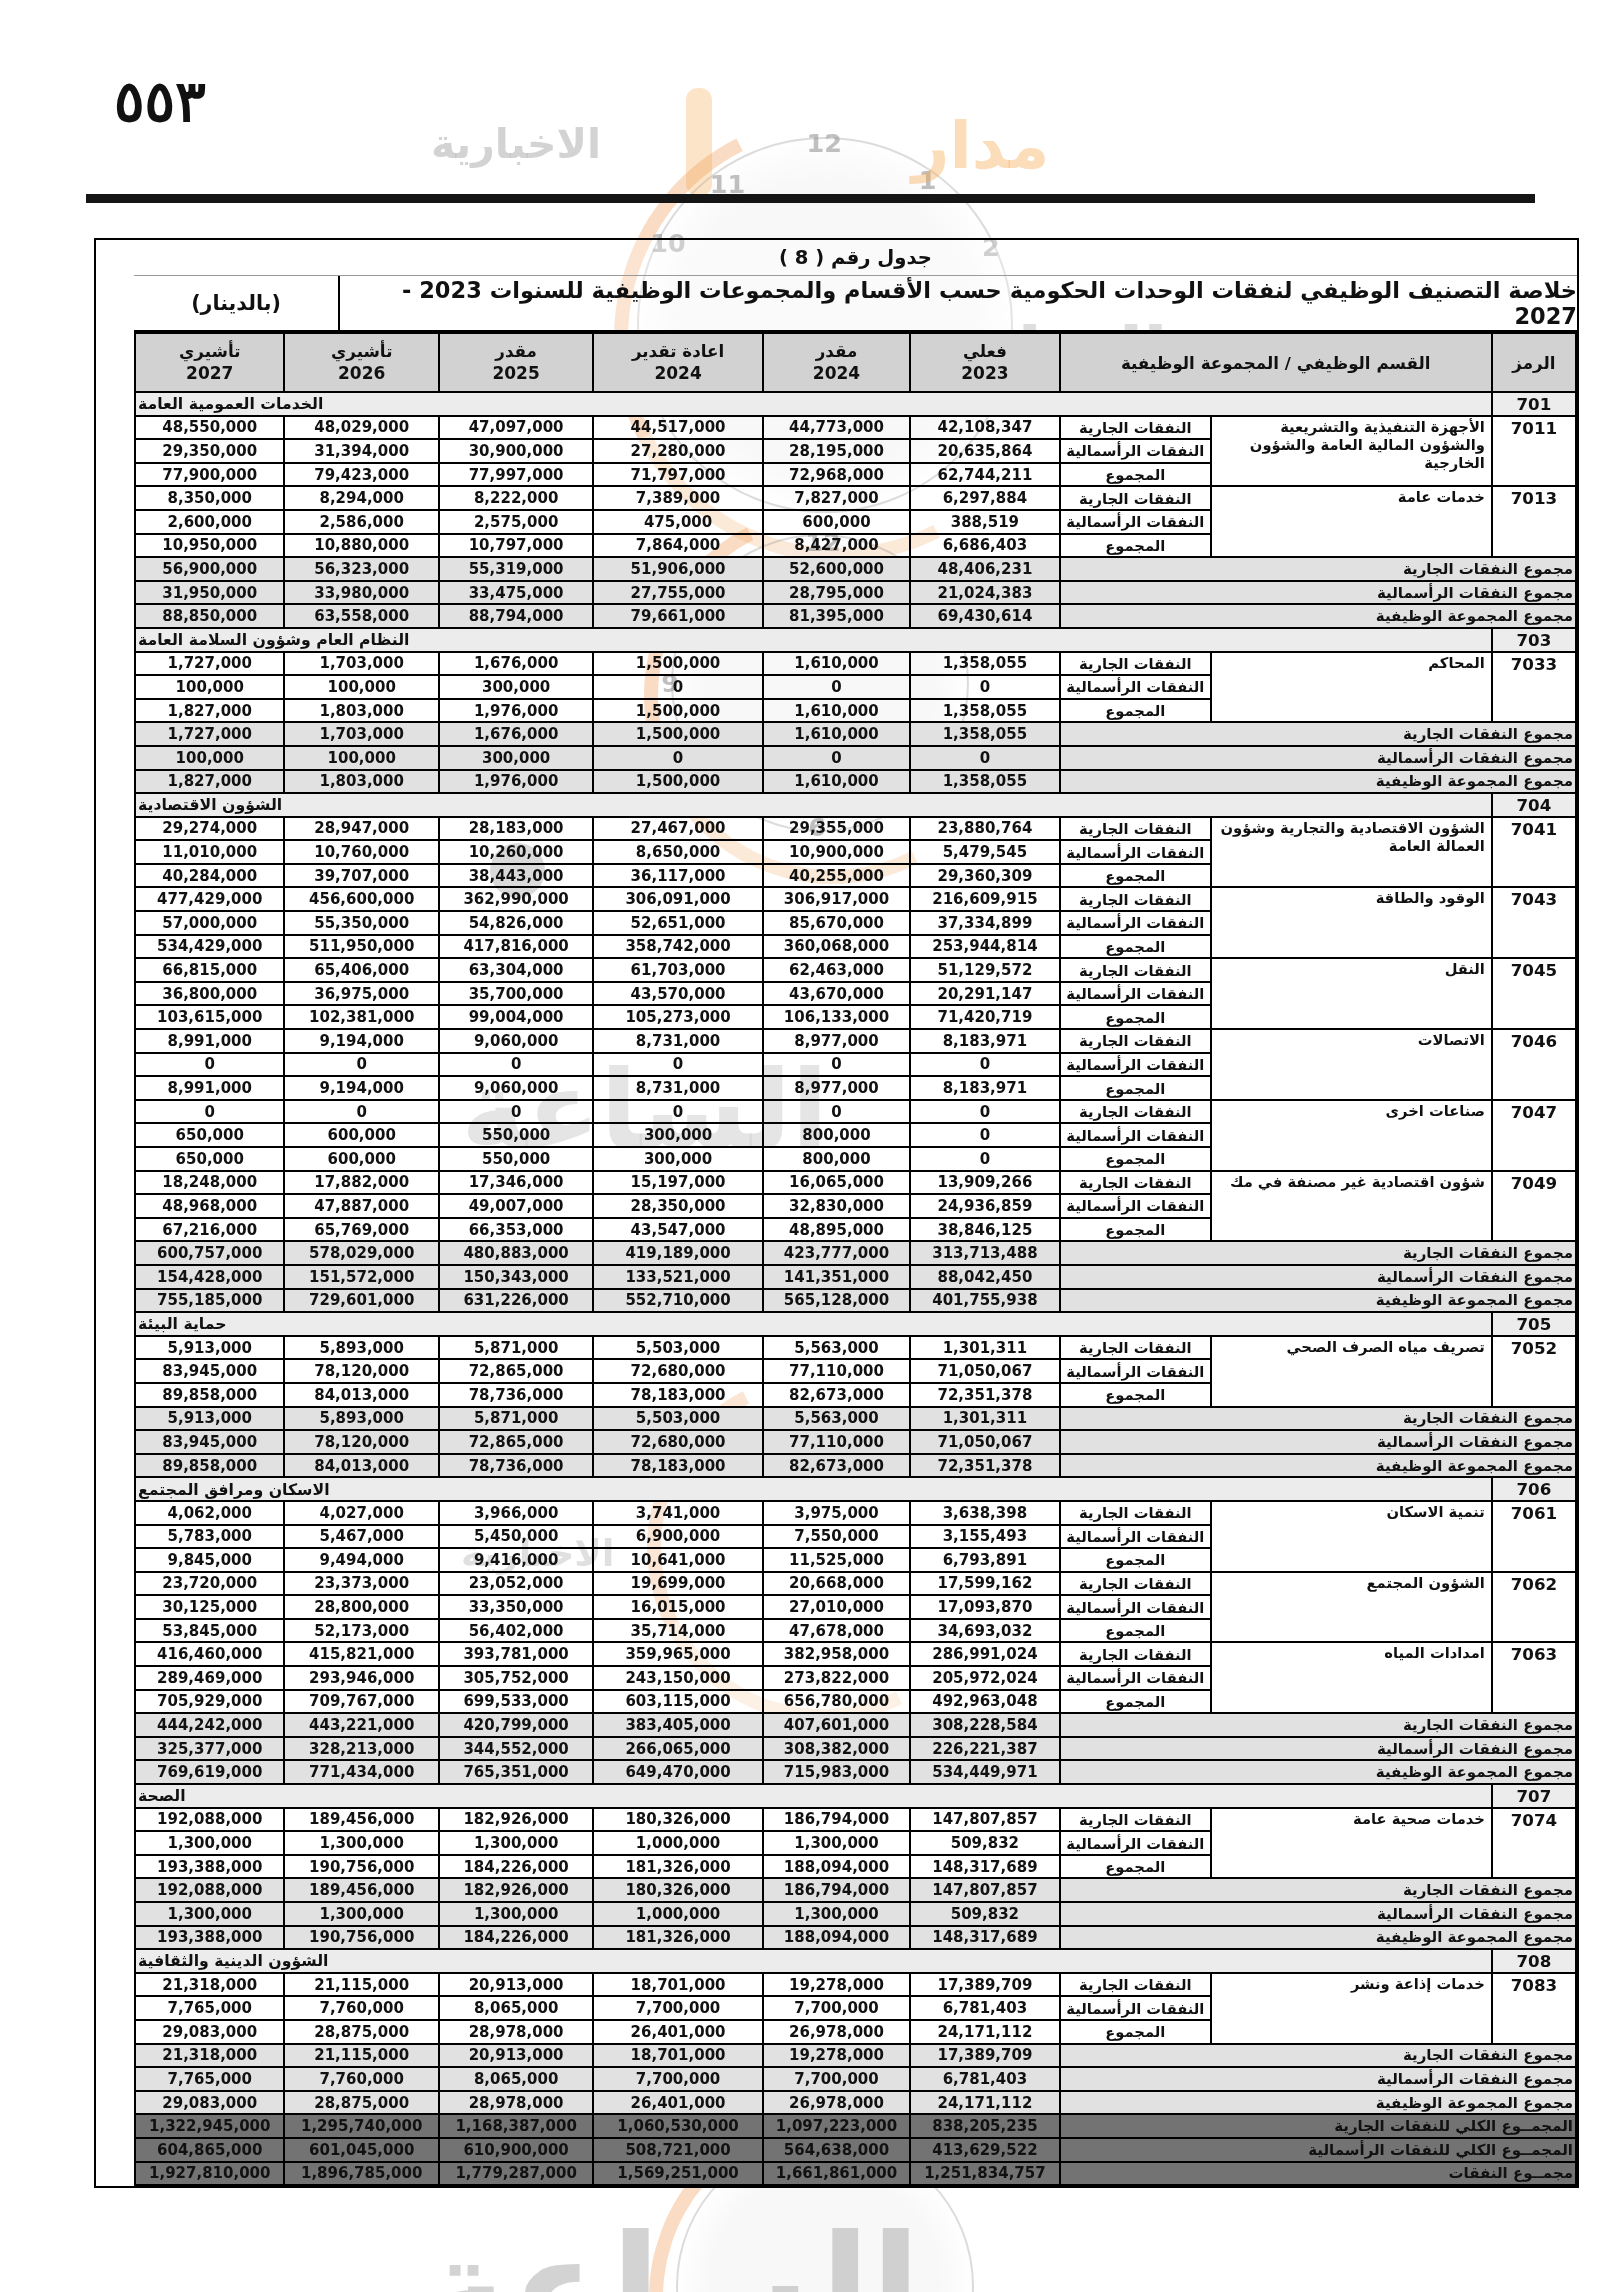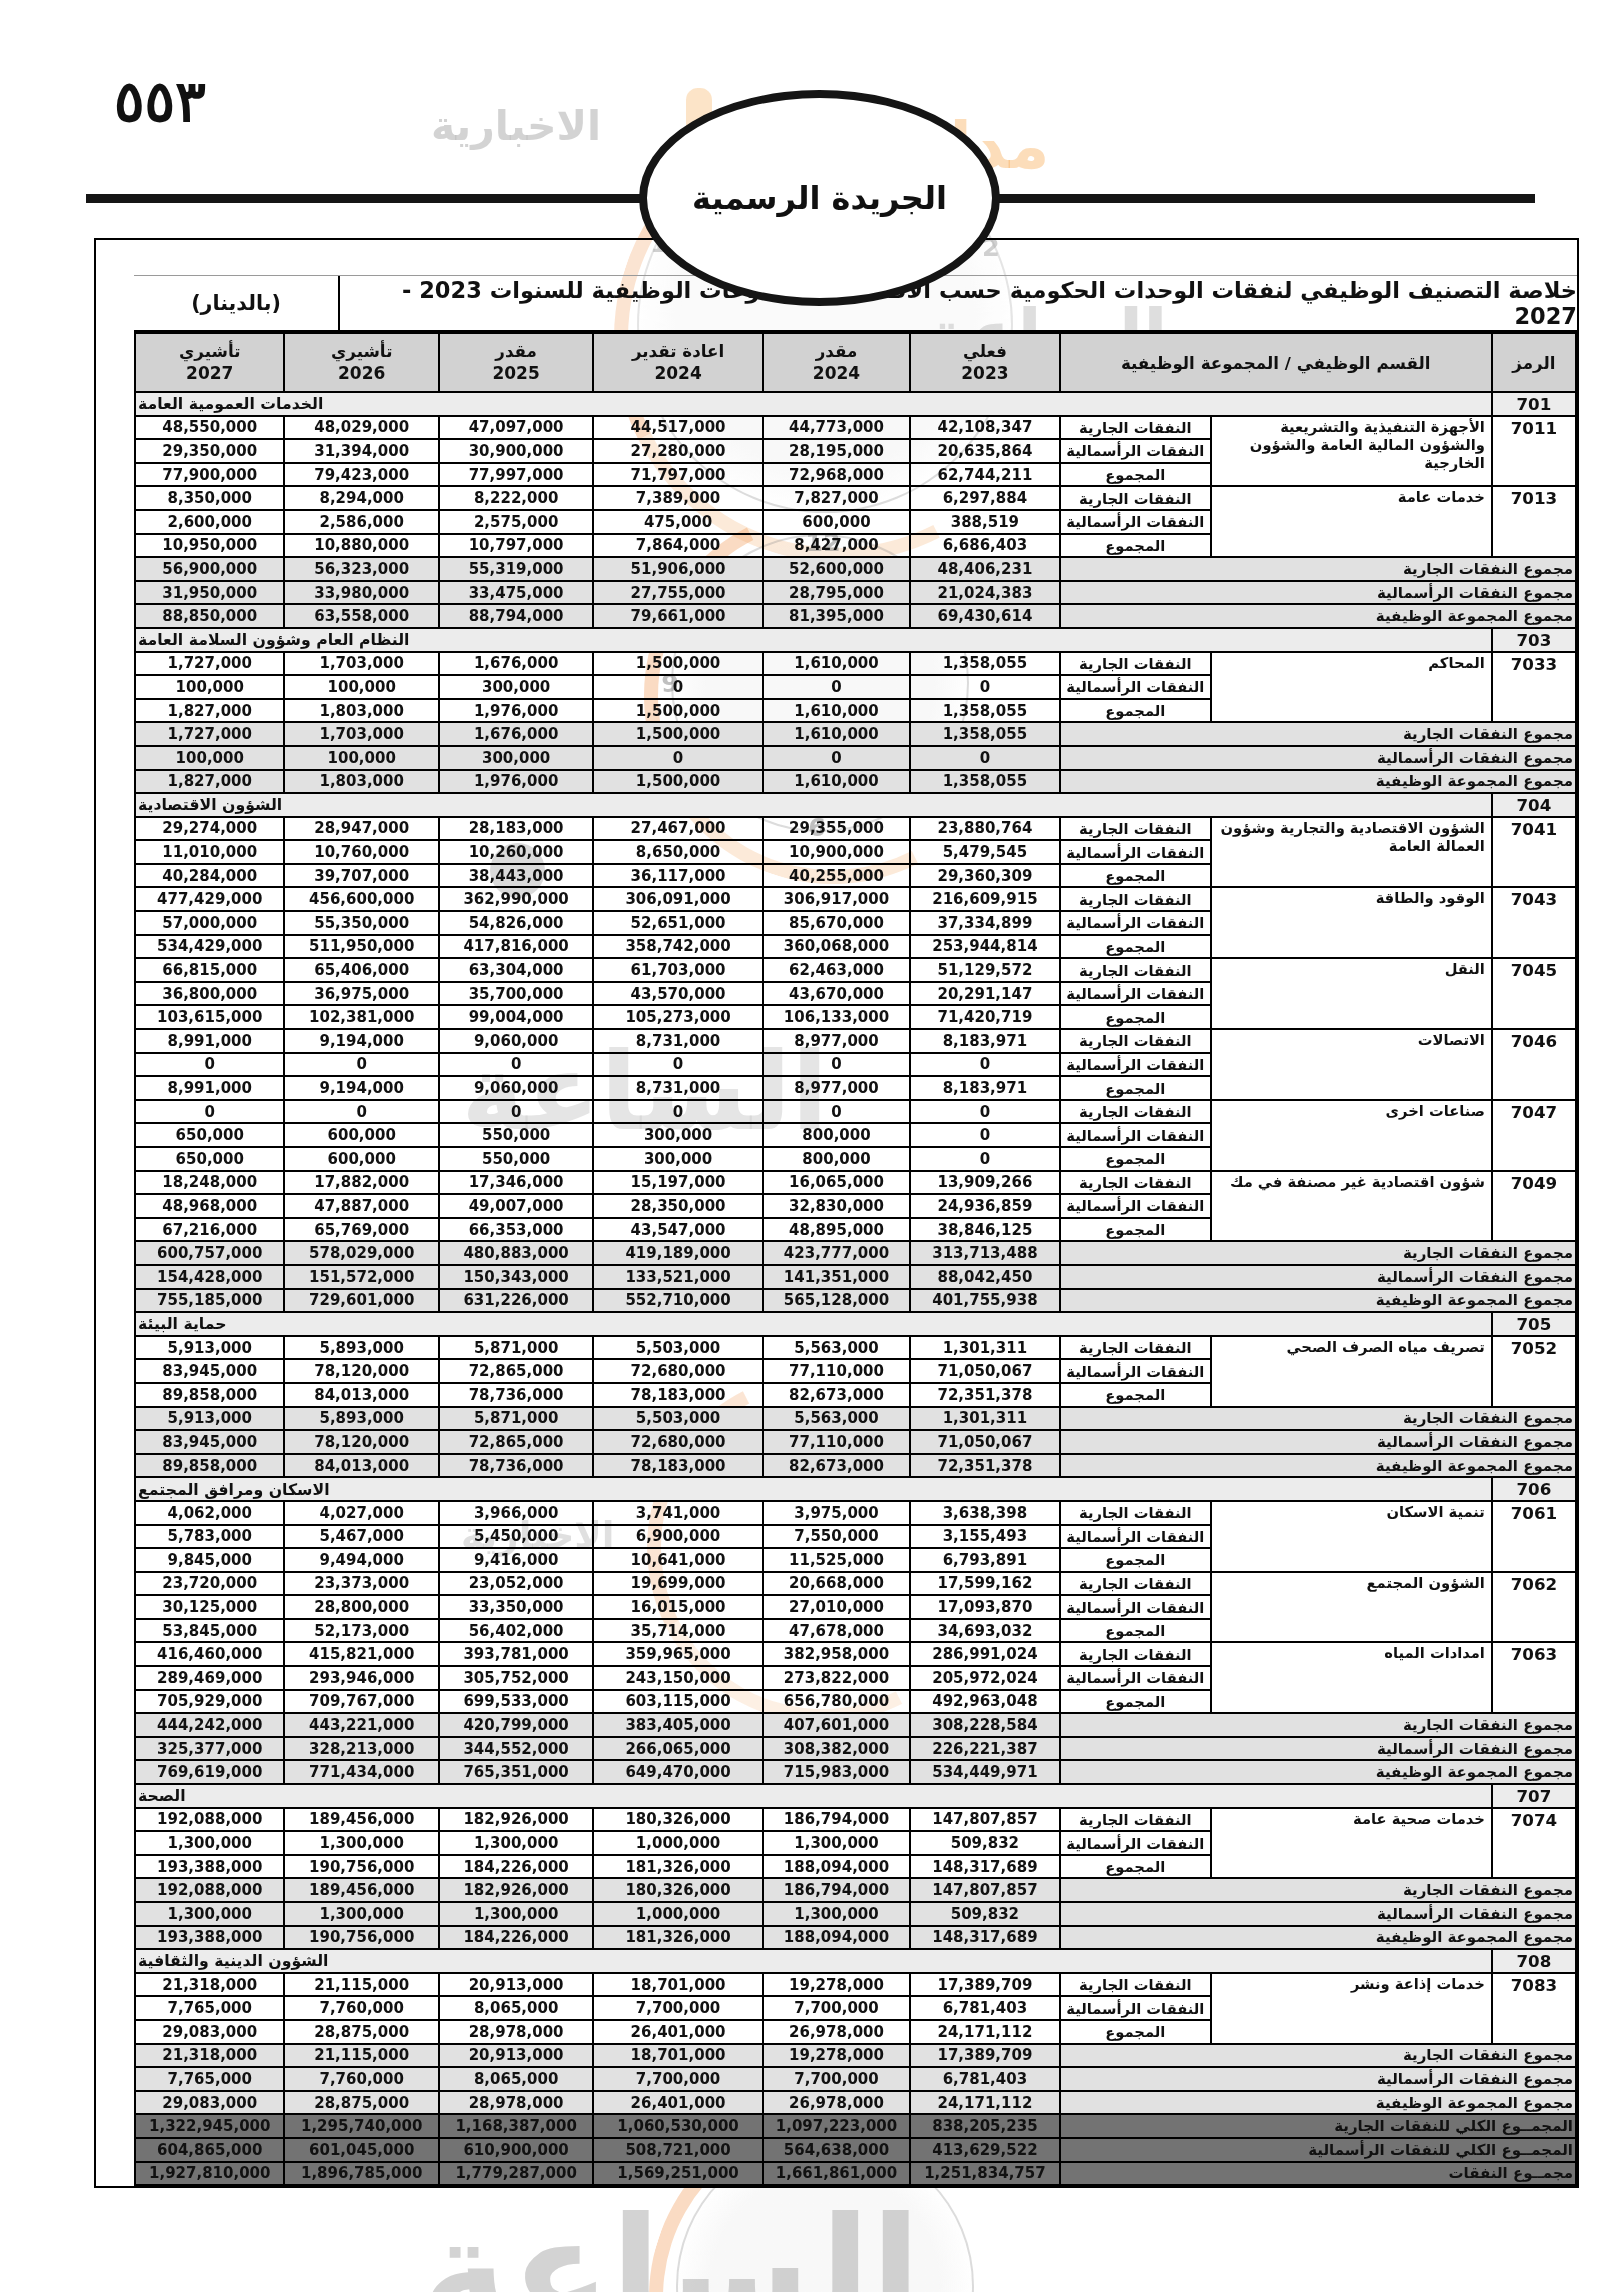--- a/index.html
+++ b/index.html
@@ -10,21 +10,21 @@
   .wm{position:absolute;pointer-events:none;z-index:1;}
   .wm-clock{border:2px solid rgba(140,140,140,.30);border-radius:50%;
             background:radial-gradient(circle,rgba(235,235,235,.35) 55%,rgba(255,255,255,0) 72%);}
   .wm-ring{border-radius:50%;border:14.7px solid transparent;
            border-left-color:rgba(243,166,106,.40);border-bottom-color:rgba(248,198,156,.38);
            transform:rotate(18deg);}
   .wm-num{position:absolute;color:rgba(140,140,140,.55);font-weight:700;font-size:25.5px;}
   .n12{top:-3%;left:45%}.n1{top:7%;right:20%}.n2{top:25%;right:3%}.n4{bottom:22%;right:4%}
   .n5{bottom:6%;right:20%}.n6{bottom:-4%;left:46%}.n8{bottom:7%;left:19%}
   .n9{top:45%;left:-4%}.n10{top:24%;left:3%}.n11{top:8%;left:19%}
-  .wm-word{color:rgba(175,175,175,.55);font-weight:700;}
+  .wm-word{color:rgba(175,175,175,.55);font-weight:700;margin-top:18px;}
   .wm-orange{color:rgba(246,166,74,.38);font-weight:700;}
   .wm-bar{background:rgba(246,166,74,.30);border-radius:11.8px;}
   .wm-dot{background:rgba(150,150,150,.35);border-radius:50%;}
 
   
   .page-num{position:absolute;top:67px;left:114px;font-size:57px;font-weight:700;
             font-family:"DejaVu Serif","Liberation Serif",serif;z-index:2;}
   .rule{position:absolute;top:194px;left:86px;width:1449px;height:8.8px;background:#151515;z-index:2;}
   .masthead{position:absolute;top:90px;left:639px;width:345px;height:200px;border:8.8px solid #151515;
             border-radius:50%;background:#fff;display:flex;align-items:center;justify-content:center;z-index:3;}
@@ -98,23 +98,20 @@
 
   <div class="wm wm-clock" style="left:676px;top:2137px;width:294px;height:294px;">
     <span class="wm-num n12">12</span>
 
   </div>
   <div class="wm wm-ring" style="left:649px;top:2109px;width:349px;height:349px;"></div>
   <div class="wm wm-word" style="left:421px;top:2186px;font-size:147px;">الساعة</div>
 
   <div class="page-num">٥٥٣</div>
   <div class="rule"></div>
-  <div class="masthead">
-    <span>الجريدة الرسمية</span>
-  </div>
 
   <div class="twrap">
     <div class="title-row">جدول رقم ( 8 )</div>
     <div class="sub-row">
       <div class="sub-note">(بالدينار)</div>
       <div class="sub-main" dir="rtl">خلاصة التصنيف الوظيفي لنفقات الوحدات الحكومية حسب الأقسام والمجموعات الوظيفية للسنوات 2023 - 2027</div>
     </div>
     <table>
       <colgroup>
         <col style="width:84px">

